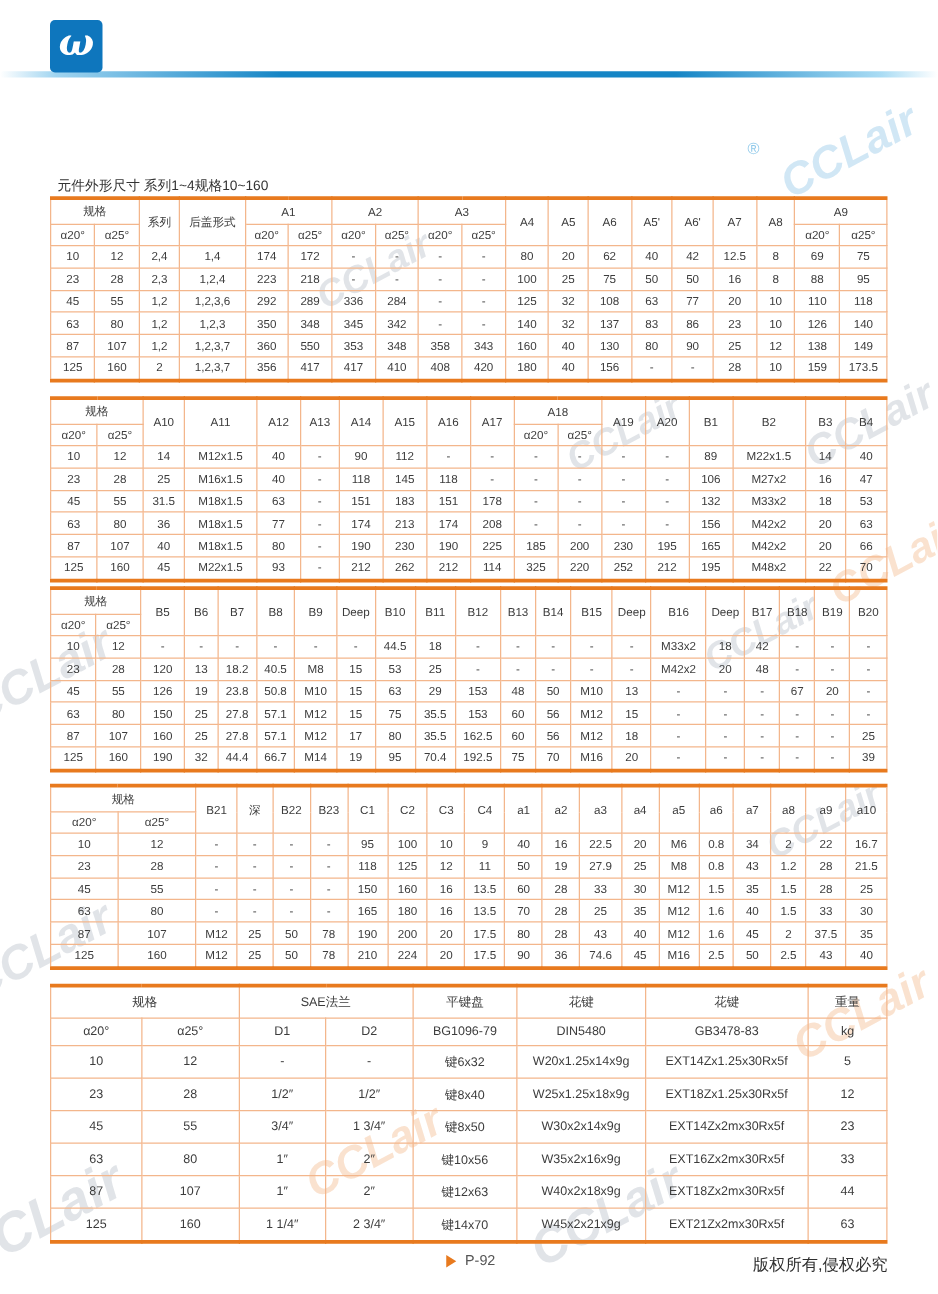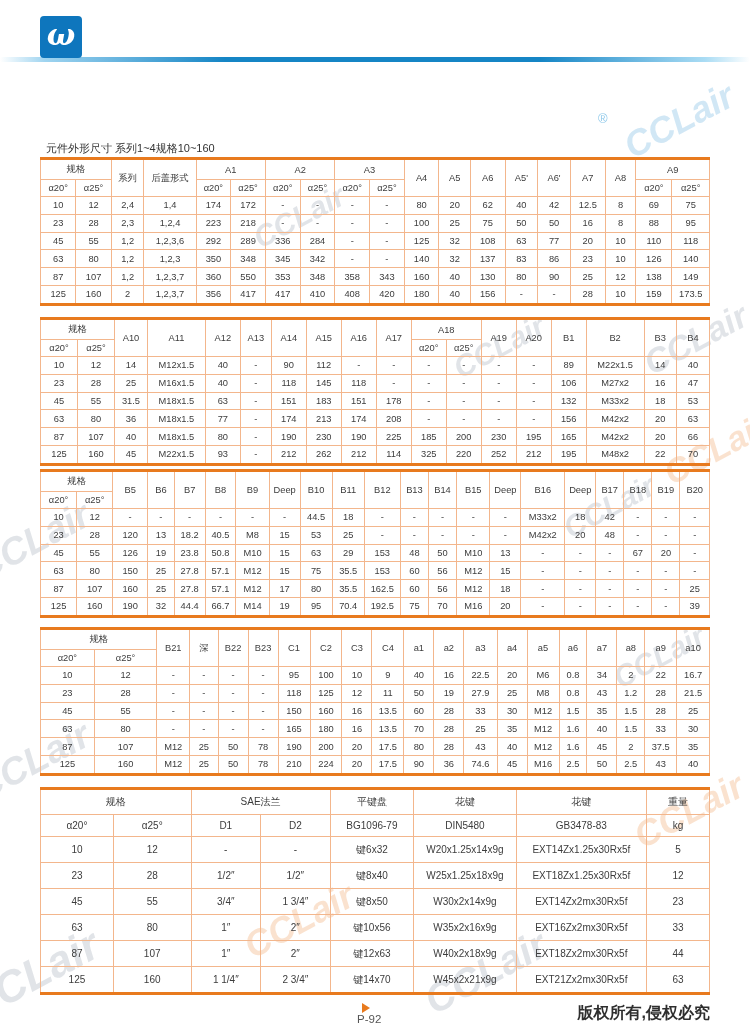--- a/index.html
+++ b/index.html
@@ -42,25 +42,25 @@
     font-weight:normal; color:#3c3c3c; overflow:hidden; white-space:nowrap; }
   .tbl-wrap th { font-size:9.3px; padding:3px 0; }
   .tbl-wrap td { font-size:9.3px; padding:3.4px 0; }
   #table-0 { top:157px; } #table-1 { top:317px; } #table-2 { top:469px; }
   #table-3 { top:627px; } #table-4 { top:787px; }
   #table-4 th { font-size:10px; padding:5px 0; }
   #table-4 td { font-size:10px; padding:5.5px 0; }
 
   
   .footer { position:absolute; left:0; right:0; top:1000px; height:22px; z-index:2; }
-  .page-num { position:absolute; left:357px; top:3px; display:flex; align-items:center;flex-direction:column; }
+  .page-num { position:absolute; left:357px; top:3px; display:flex; align-items:center; }
   .tri { width:0; height:0; border-top:5px solid transparent; border-bottom:5px solid transparent;
     border-left:8px solid #e87a1e; margin-right:7px; }
   .page-num-text { font-size:11.5px; color:#555; }
-  .copyright { position:absolute; right:40px; top:3px; font-size:16px; font-weight:bold; color:#2e2e2e;text-align:center; }
+  .copyright { position:absolute; right:40px; top:3px; font-size:13px; font-weight:normal; color:#2e2e2e;text-align:center; }
 </style>
 </head>
 <body>
 
 <div class="page">
 
   <span class="wm wm-gray" style="left:250px; top:200px; font-size:30px;">CCLair</span>
   <span class="wm wm-blue" style="left:620px; top:100px; font-size:36px;">CCLair</span>
   <span class="wm wm-gray" style="left:640px; top:320px; font-size:34px;">CCLair</span>
   <span class="wm wm-orange" style="left:660px; top:430px; font-size:34px;">CCLair</span>

